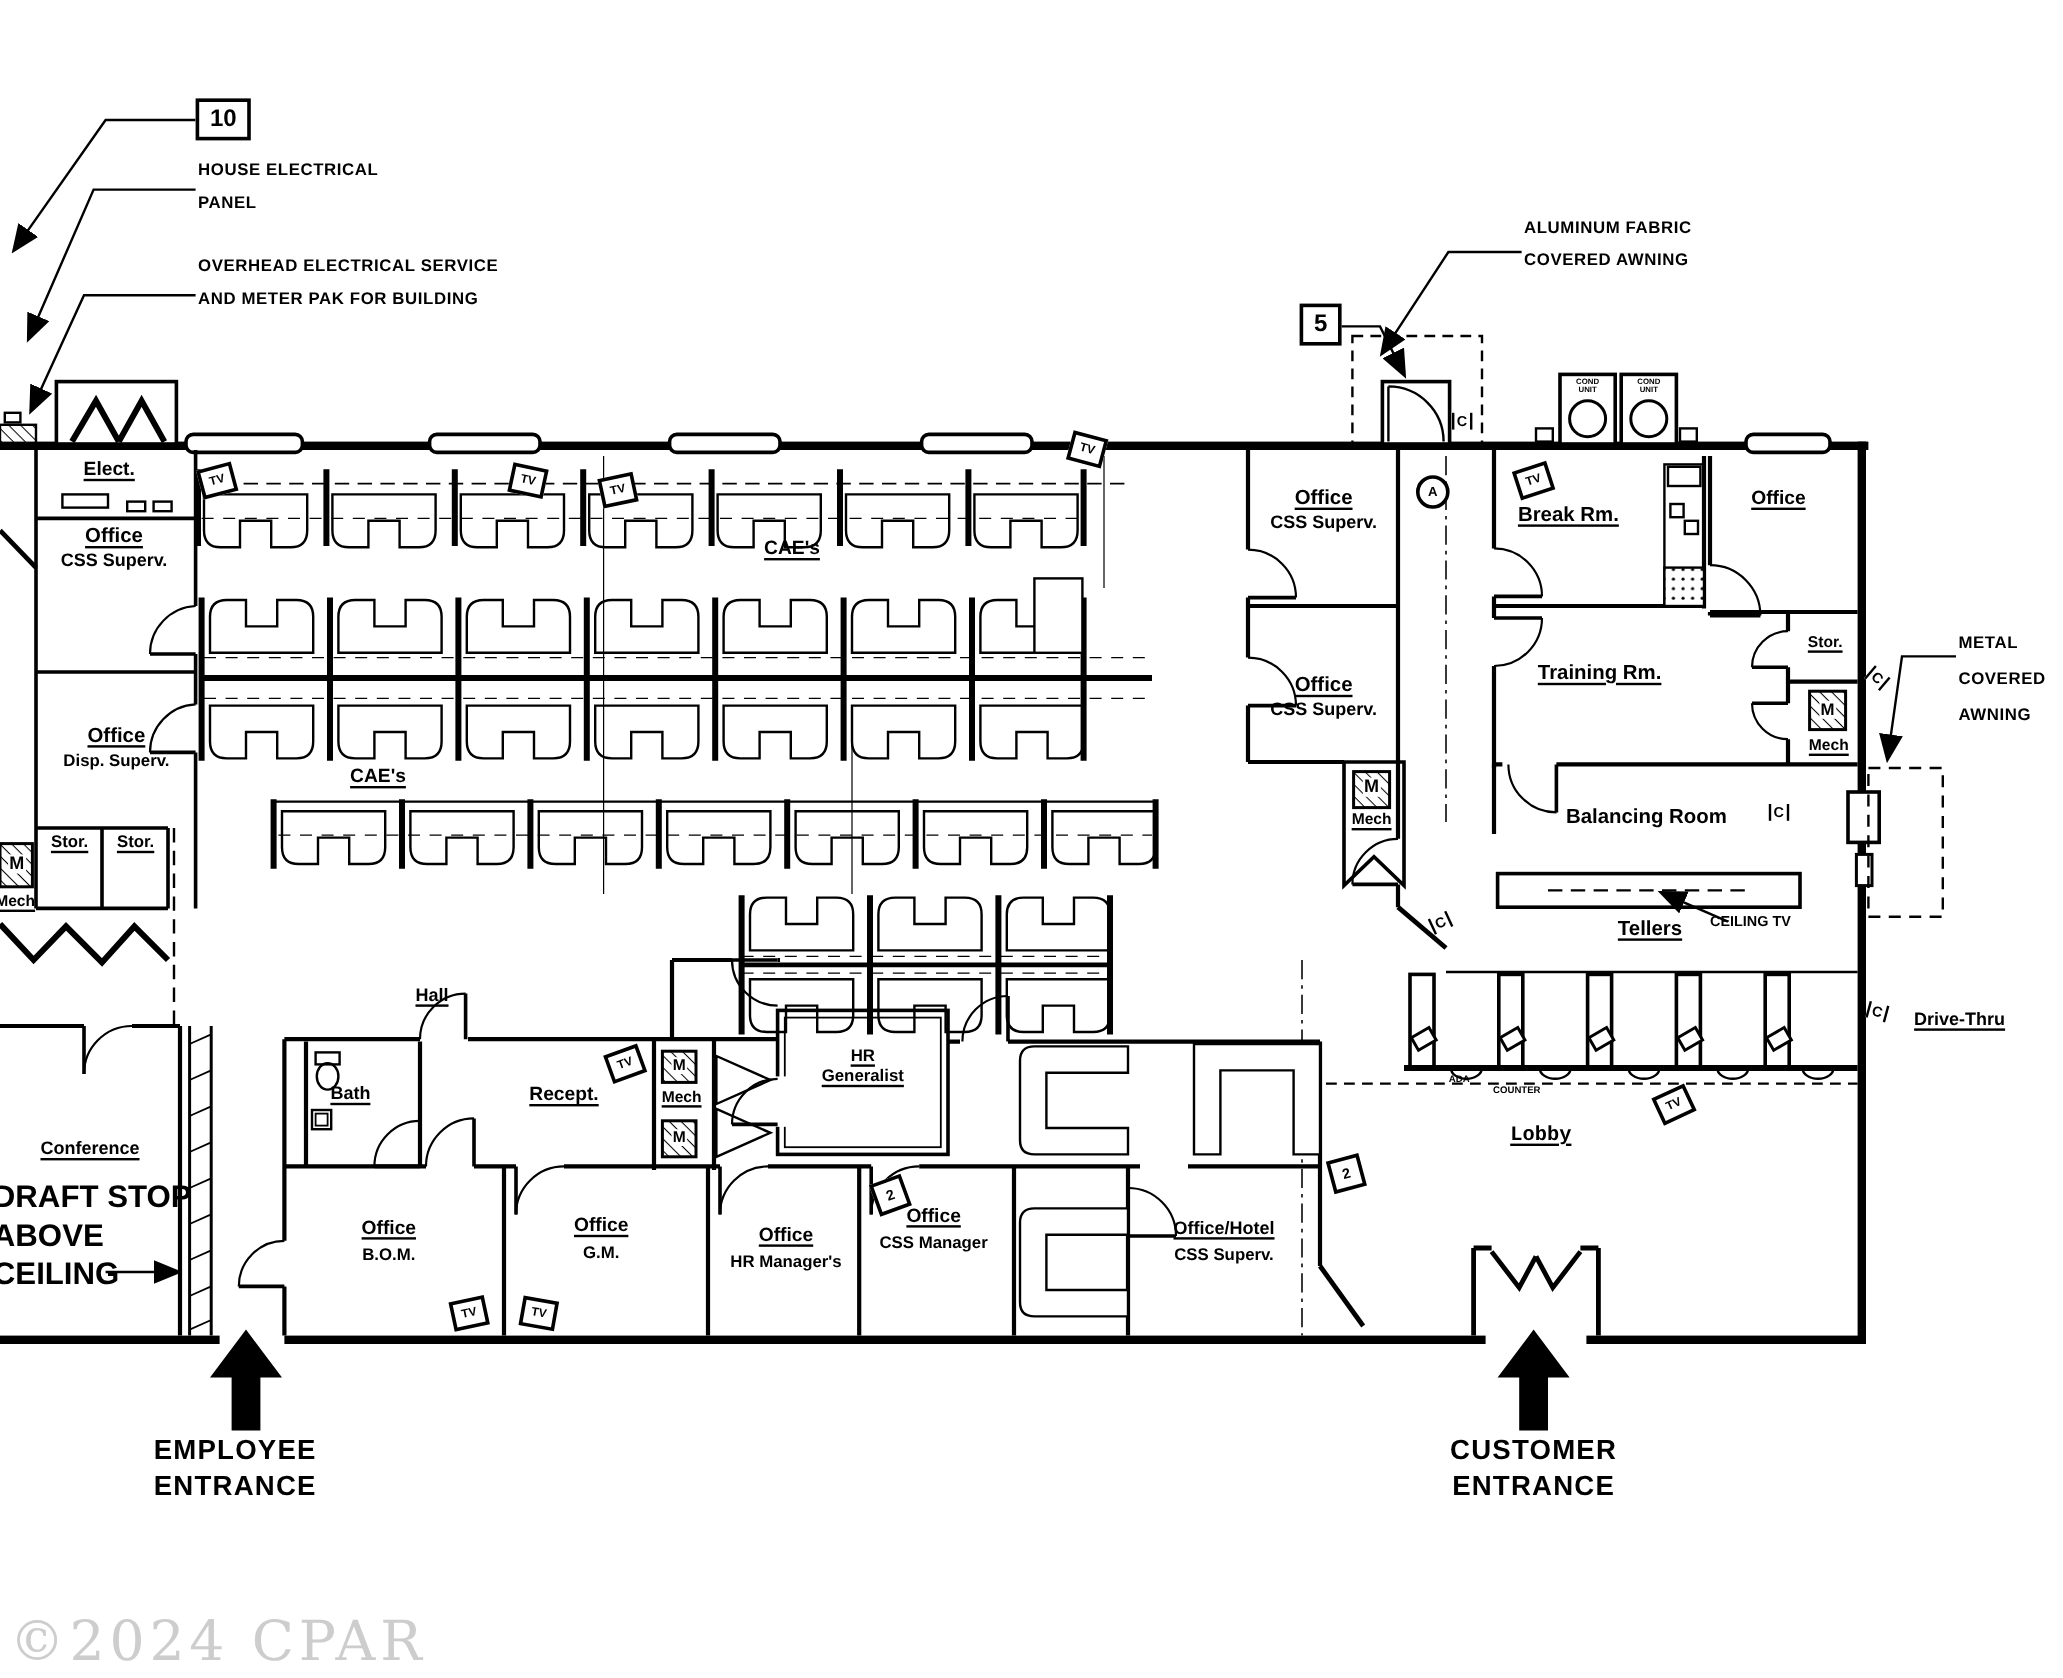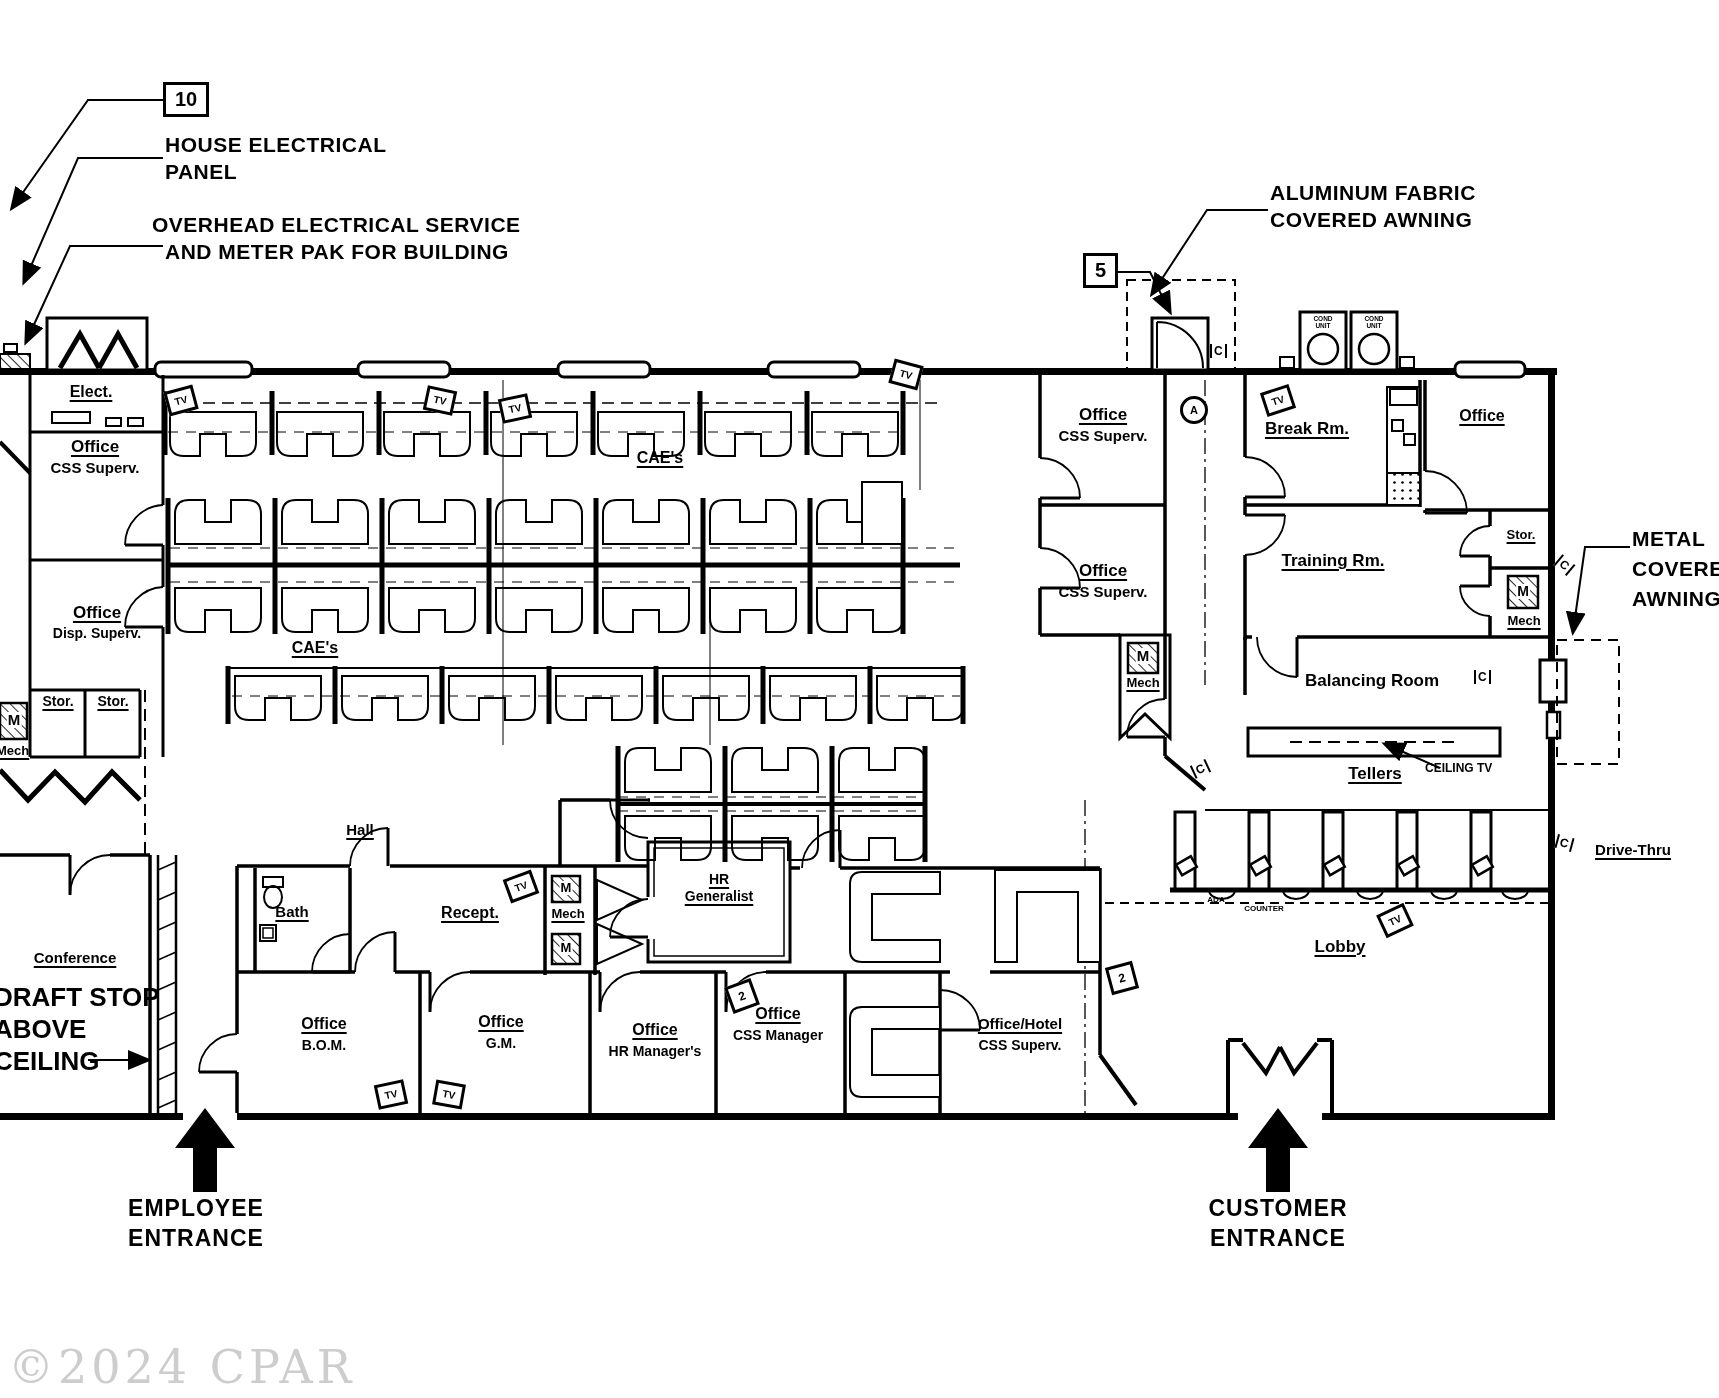--- a/index.html
+++ b/index.html
@@ -3,21 +3,21 @@
 <meta charset="utf-8">
 <style>
   html,body{margin:0;padding:0;background:#fff;}
   #canvas{position:relative;width:1719px;height:1398px;background:#ffffff;overflow:hidden;
           font-family:"Liberation Sans",sans-serif;}
   svg{position:absolute;left:0;top:0;}
   .lbl{position:absolute;color:#000;font-weight:bold;white-space:nowrap;
        transform:translateX(-50%);line-height:1.05;}
   .la{transform:none;} 
   .u{text-decoration:underline;text-underline-offset:3px;text-decoration-thickness:2px;}
-  .s21{font-size:21px;letter-spacing:.5px;}
+  .s21{font-size:14px;letter-spacing:.5px;}
   .s17{font-size:17px;}
   .s16{font-size:16px;}
   .s15{font-size:15px;}
   .s14{font-size:14px;}
   .s13{font-size:13px;}
   .s12{font-size:12px;}
   .s26{font-size:26px;}
   .s23{font-size:23px;letter-spacing:1px;}
   .s8{font-size:8px;line-height:1.1;}
   .s7{font-size:6.5px;line-height:1.1;}
@@ -323,21 +323,21 @@
 
   <g fill="#000">
     <polygon points="205,1108 235,1148 217,1148 217,1192 193,1192 193,1148 175,1148"></polygon>
     <polygon points="1278,1108 1308,1148 1290,1148 1290,1192 1266,1192 1266,1148 1248,1148"></polygon>
   </g>
 </svg>
 
 <div class="numbox" style="left:163px;top:82px;">10</div>
 <div class="lbl la s21" style="left:165px;top:134px;">HOUSE ELECTRICAL</div>
 <div class="lbl la s21" style="left:165px;top:161px;">PANEL</div>
-<div class="lbl la s21" style="left:152px;top:214px;">OVERHEAD ELECTRICAL SERVICE</div>
+<div class="lbl la s21" style="left:165px;top:214px;">OVERHEAD ELECTRICAL SERVICE</div>
 <div class="lbl la s21" style="left:165px;top:241px;">AND METER PAK FOR BUILDING</div>
 <div class="lbl la s21" style="left:1270px;top:182px;">ALUMINUM FABRIC</div>
 <div class="lbl la s21" style="left:1270px;top:209px;">COVERED AWNING</div>
 <div class="numbox" style="left:1083px;top:253px;">5</div>
 <div class="lbl la s21" style="left:1632px;top:528px;">METAL</div>
 <div class="lbl la s21" style="left:1632px;top:558px;">COVERED</div>
 <div class="lbl la s21" style="left:1632px;top:588px;">AWNING</div>
 <div class="lbl la s26" style="left:-6px;top:984px;">DRAFT STOP</div>
 <div class="lbl la s26" style="left:-6px;top:1016px;">ABOVE</div>
 <div class="lbl la s26" style="left:-6px;top:1048px;">CEILING</div>
@@ -363,21 +363,21 @@
 <div class="lbl s15 mbox-lbl" style="left:1143px;top:648px;">M</div>
 <div class="lbl u s13" style="left:1143px;top:676px;">Mech</div>
 <div class="lbl u s17" style="left:1307px;top:420px;">Break Rm.</div>
 <div class="lbl u s16" style="left:1482px;top:408px;">Office</div>
 <div class="lbl u s17" style="left:1333px;top:552px;">Training Rm.</div>
 <div class="lbl u s13" style="left:1521px;top:528px;">Stor.</div>
 <div class="lbl s14 mbox-lbl" style="left:1523px;top:584px;">M</div>
 <div class="lbl u s13" style="left:1524px;top:614px;">Mech</div>
 <div class="lbl s17" style="left:1372px;top:672px;">Balancing Room</div>
 <div class="lbl u s17" style="left:1375px;top:765px;">Tellers</div>
-<div class="lbl u s17" style="left:1340px;top:938px;">Lobby</div>
+<div class="lbl u s17" style="left:1284px;top:938px;font-family:Liberation Mono, monospace;">Lobby</div>
 <div class="lbl u s15" style="left:1633px;top:842px;">Drive-Thru</div>
 <div class="lbl u s15" style="left:360px;top:822px;">Hall</div>
 <div class="lbl u s15" style="left:292px;top:904px;">Bath</div>
 <div class="lbl u s16" style="left:470px;top:905px;">Recept.</div>
 <div class="lbl u s13" style="left:568px;top:907px;">Mech</div>
 <div class="lbl s13 mbox-lbl" style="left:566px;top:881px;">M</div>
 <div class="lbl s13 mbox-lbl" style="left:566px;top:941px;">M</div>
 <div class="lbl u s14" style="left:719px;top:872px;">HR</div>
 <div class="lbl u s14" style="left:719px;top:889px;">Generalist</div>
 <div class="lbl u s16" style="left:324px;top:1016px;">Office</div>

